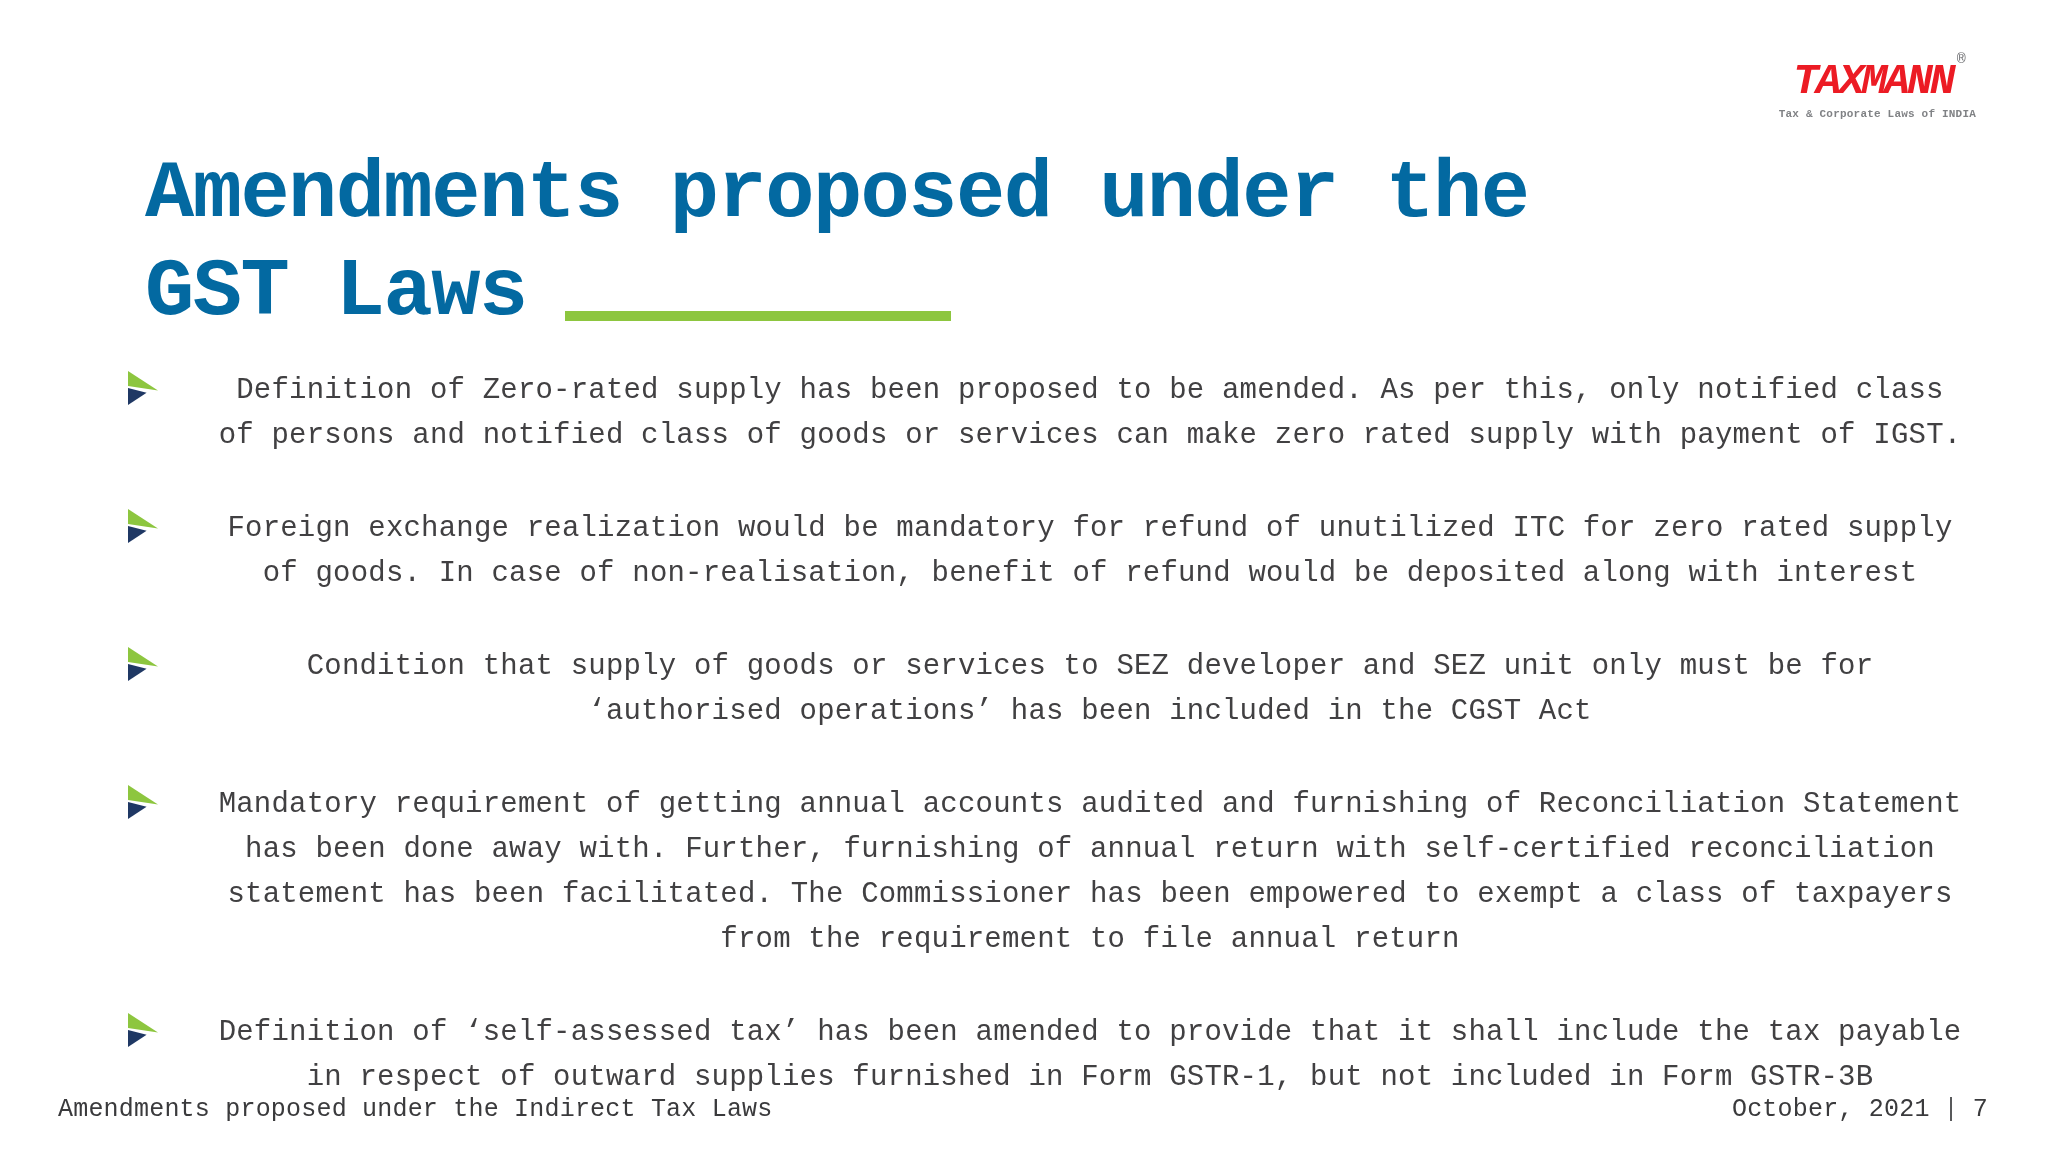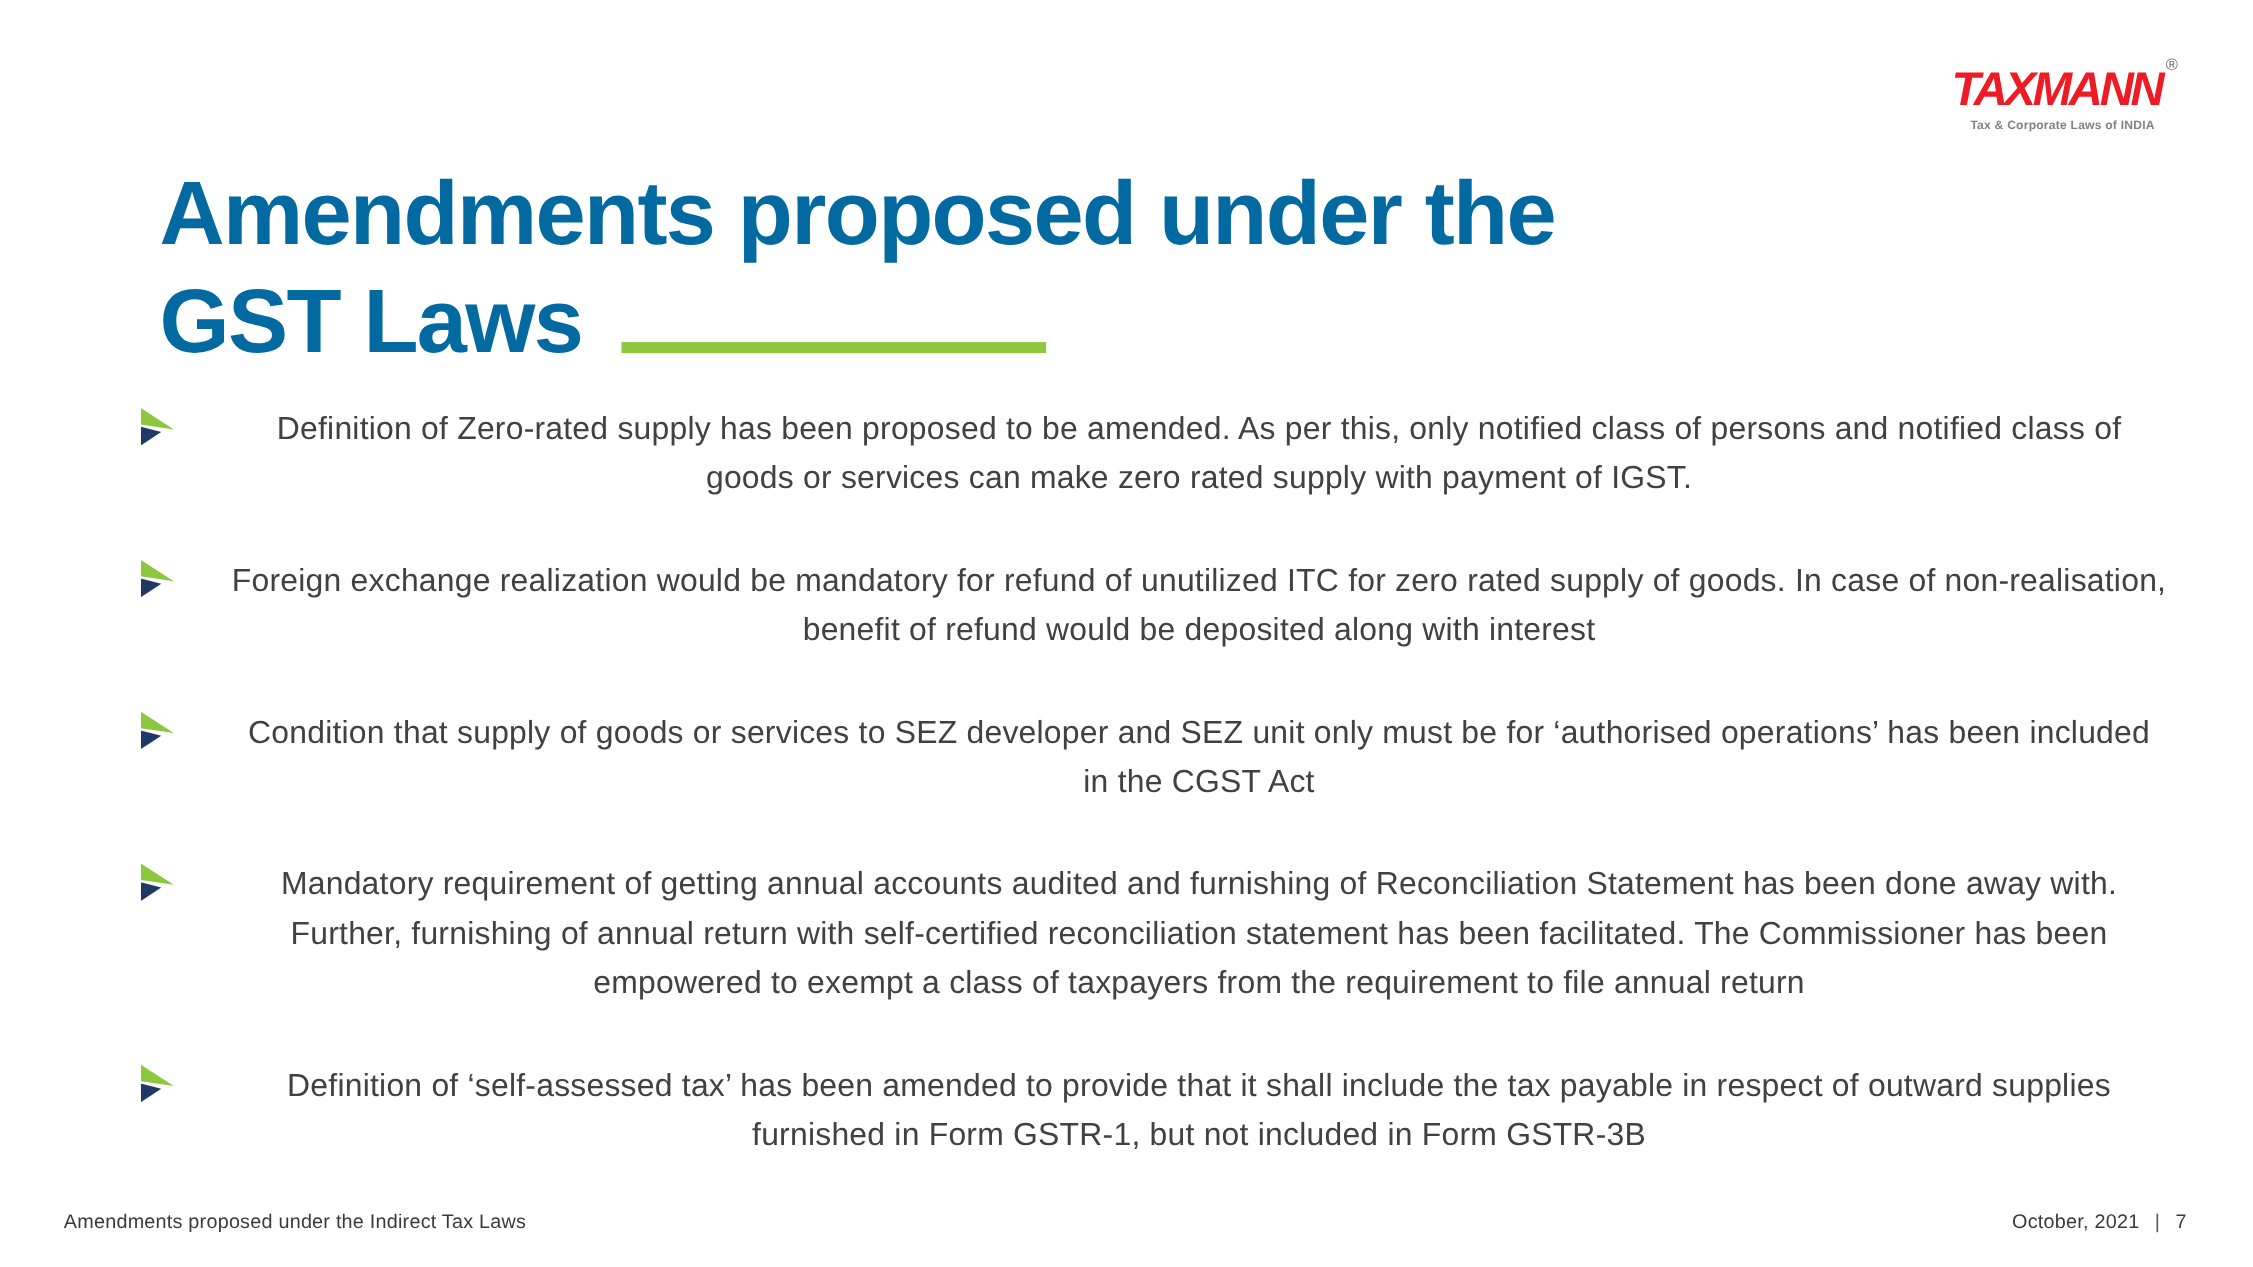--- a/index.html
+++ b/index.html
@@ -5,20 +5,21 @@
   * { margin: 0; padding: 0; box-sizing: border-box; }
   html, body { background: #ffffff; }
   body { font-family: "Liberation Sans", sans-serif; }
 
   .slide {
     position: relative;
     width: 2048px;
     height: 1124px;
     background: #ffffff;
     overflow: hidden;
+    font-family: Liberation Mono, monospace;
   }
 
   
   .logo {
     position: absolute;
     top: 60px;
     right: 72px;
     text-align: center;
   }
   .logo-wordmark {
@@ -114,21 +115,21 @@
 
   
   .footer {
     position: absolute;
     left: 58px;
     right: 60px;
     top: 1096px;
     display: flex;
     justify-content: space-between;
     align-items: baseline;
-    font-size: 18px;
+    font-size: 25px;
     line-height: 28px;
     letter-spacing: 0.2px;
     color: #3A3A3C;
     gap: 36px;
   }
   .footer-right { white-space: nowrap; }
   .footer-sep {
     display: inline-block;
     margin: 0 14px;
     color: #58595B;

